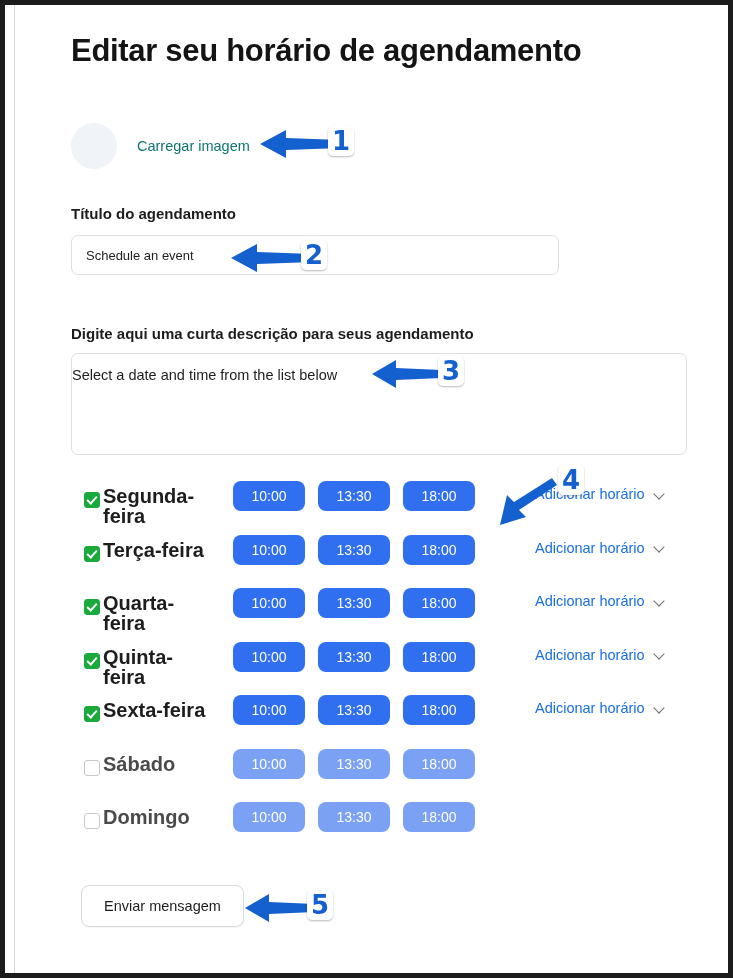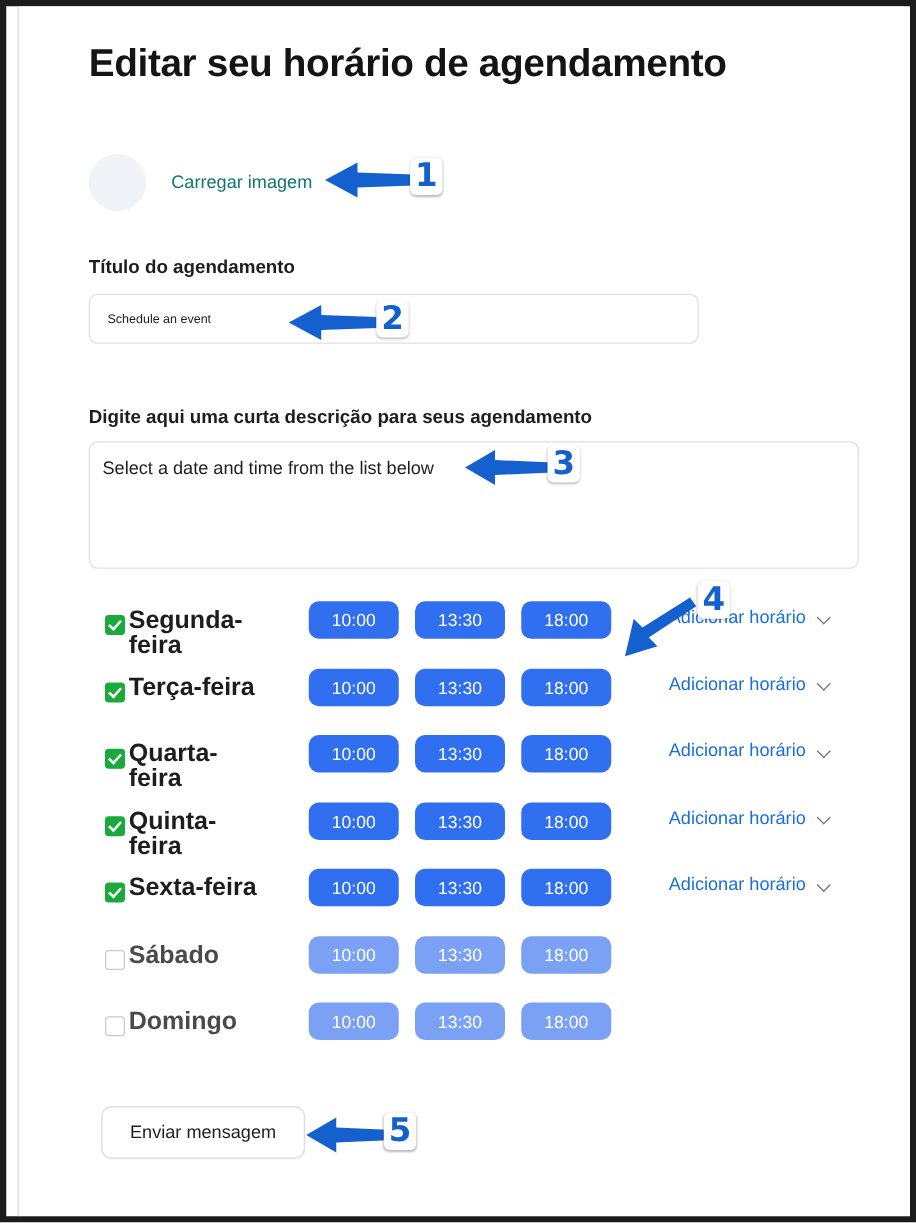--- a/index.html
+++ b/index.html
@@ -87,42 +87,42 @@
   
   .text-input {
     position: absolute;
     left: 0;
     width: 488px;
     box-sizing: border-box;
     border: 1px solid #dddfe2;
     border-radius: 7px;
     background: #fff;
     font-family: "Liberation Sans", sans-serif;
-    font-size: 10px;
+    font-size: 13px;
     color: #1d1d1d;
     padding: 0 14px;
   }
   #input-title {
     top: 230px;
     height: 40px;
     line-height: 40px;
   }
   .textarea-box {
     position: absolute;
     left: 0;
     top: 348px;
     width: 616px;
     height: 102px;
     box-sizing: border-box;
     border: 1px solid #dddfe2;
     border-radius: 7px;
     background: #fff;
     font-size: 14.5px;
     color: #1d1d1d;
-    padding: 12px 10px;
+    padding: 12px 0;
     line-height: 1.35;
   }
 
   
   .schedule {
     position: absolute;
     left: 0;
     top: 481px;
     width: 616px;
   }
@@ -167,21 +167,21 @@
     font-weight: 700;
     color: #1d1d1d;
     line-height: 20px;
   }
   .day-row.disabled .day-name {
     font-weight: 700;
     color: #4a4a4a;
   }
   .slots {
     position: absolute;
-    left: 176px;
+    left: 162px;
     top: -5px;
     display: flex;
     gap: 13px;
   }
   .pill {
     width: 72px;
     height: 30px;
     line-height: 30px;
     text-align: center;
     border-radius: 8px;

